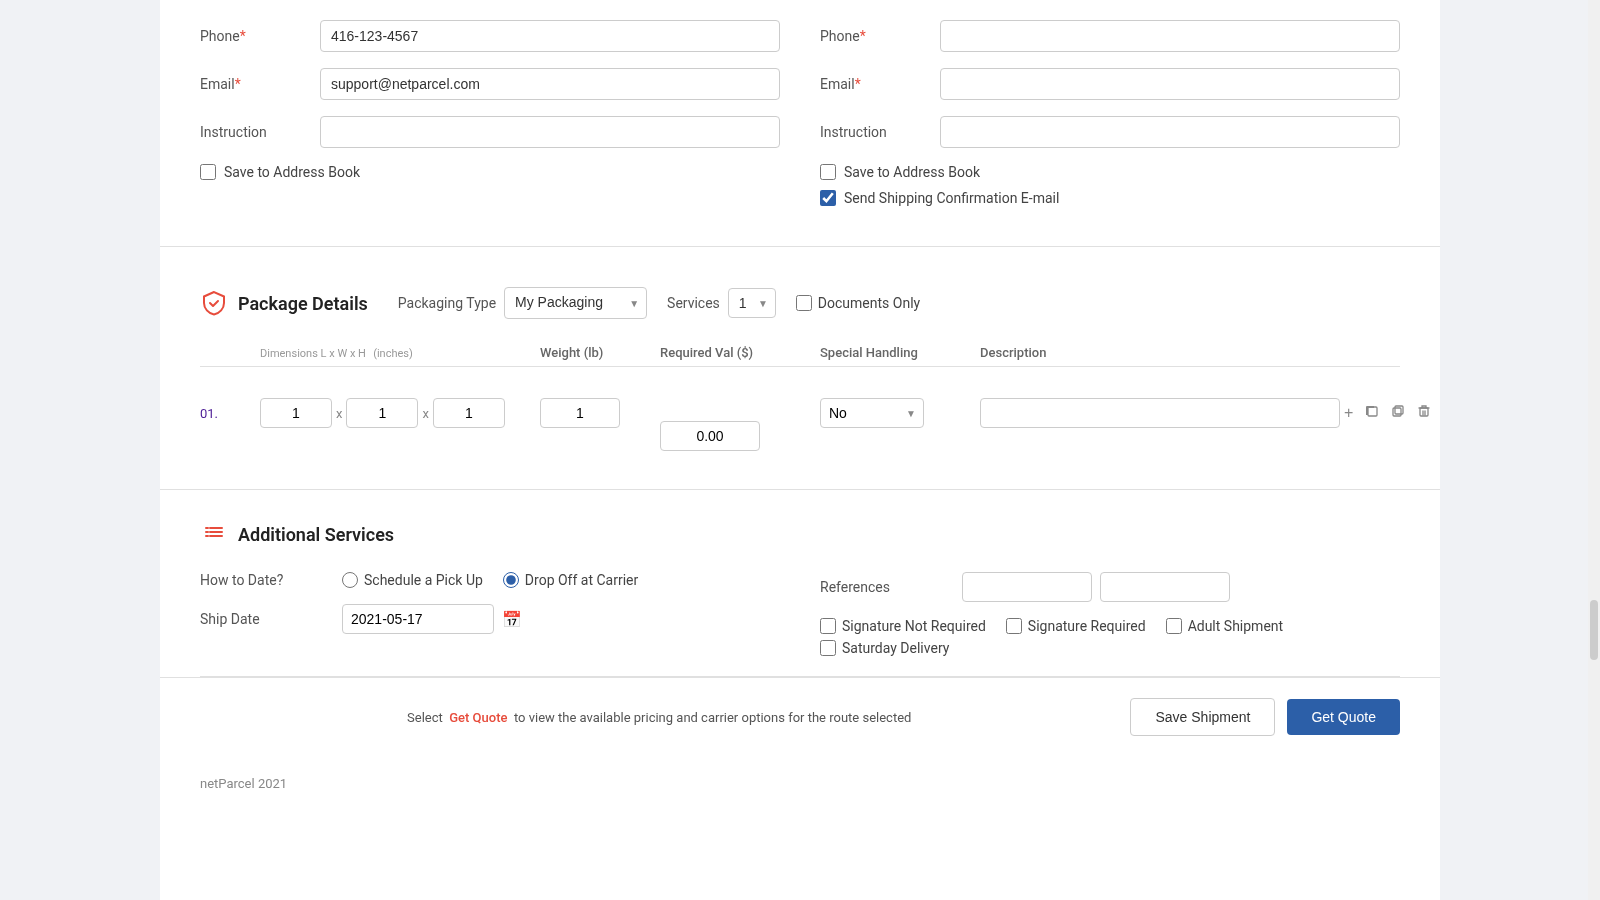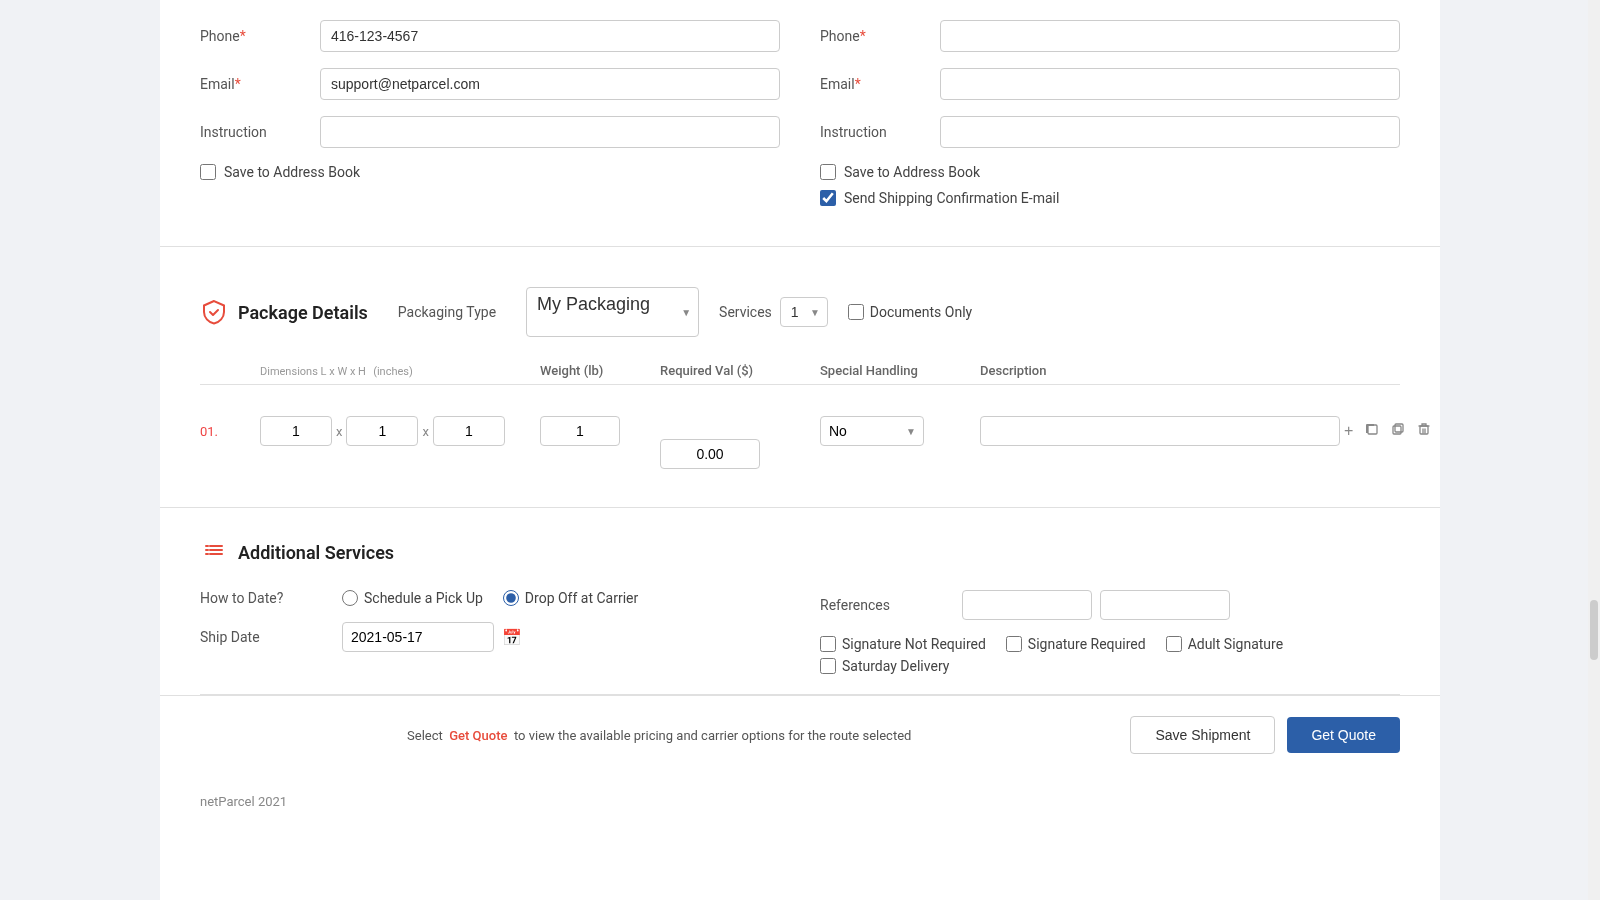--- a/index.html
+++ b/index.html
@@ -95,29 +95,28 @@
       font-size: 14px;
     }
     .select-wrapper {
       position: relative;
       display: inline-flex;
       align-items: center;
     }
     .select-input {
       border: 1px solid #ccc;
       border-radius: 4px;
-      padding: 6px 28px 22px 10px;
-      font-size: 18px;
+      padding: 6px 28px 8px 10px;
+      font-size: 14px;
       background: #fff;
       appearance: none;
       -webkit-appearance: none;
       cursor: pointer;
       color: #333;
       outline: none;
-      margin-left: 22px;
     }
     .select-arrow {
       position: absolute;
       right: 8px;
       pointer-events: none;
       color: #888;
       font-size: 10px;
     }
     .qty-label {
       color: #555;
@@ -148,21 +147,21 @@
       color: #666;
       font-weight: 500;
     }
     .package-row {
       display: grid;
       grid-template-columns: 60px 280px 120px 160px 160px 1fr 60px;
       align-items: center;
       margin-bottom: 8px;
     }
     .row-num {
-      color: #ef4444;
+      color: #4c1d95;
       font-size: 13px;
     }
     .dim-inputs {
       display: flex;
       align-items: center;
       gap: 4px;
     }
     .dim-input {
       width: 72px;
       border: 1px solid #ccc;
@@ -617,21 +616,21 @@
             <div class="sig-option">
               <input type="checkbox" id="sigNotReq" style="">
               <label for="sigNotReq" style="font-size:14px;color:#444;">Signature Not Required</label>
             </div>
             <div class="sig-option">
               <input type="checkbox" id="sigReq" style="">
               <label for="sigReq" style="font-size:14px;color:#444;">Signature Required</label>
             </div>
             <div class="sig-option">
               <input type="checkbox" id="adultSig" style="">
-              <label for="adultSig" style="font-size:14px;color:#444;">Adult Signature</label>
+              <label for="adultSig" style="font-size:14px;color:#444;">Adult Shipment</label>
             </div>
           </div>
           <div class="saturday-row">
             <input type="checkbox" id="satDelivery" style="">
             <label for="satDelivery" style="font-size:14px;color:#444;">Saturday Delivery</label>
           </div>
         </div>
       </div>
     </div>
   </div>

